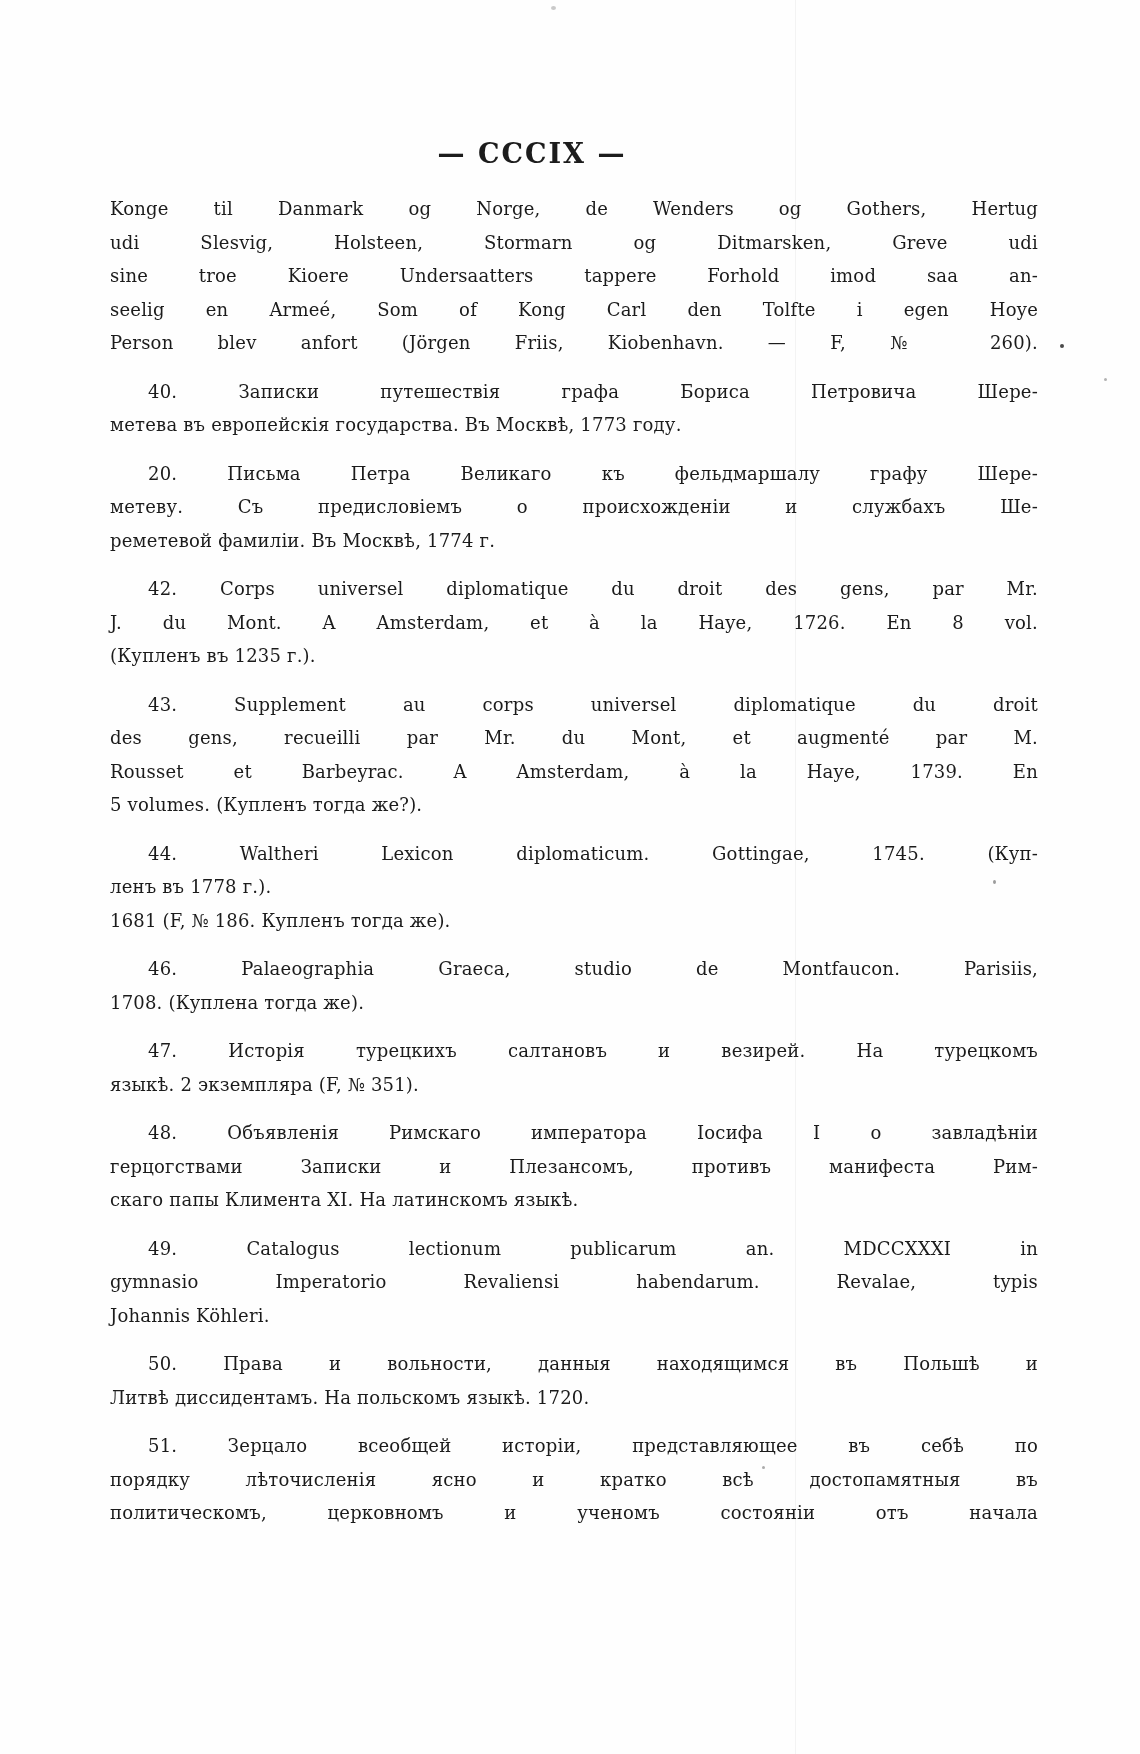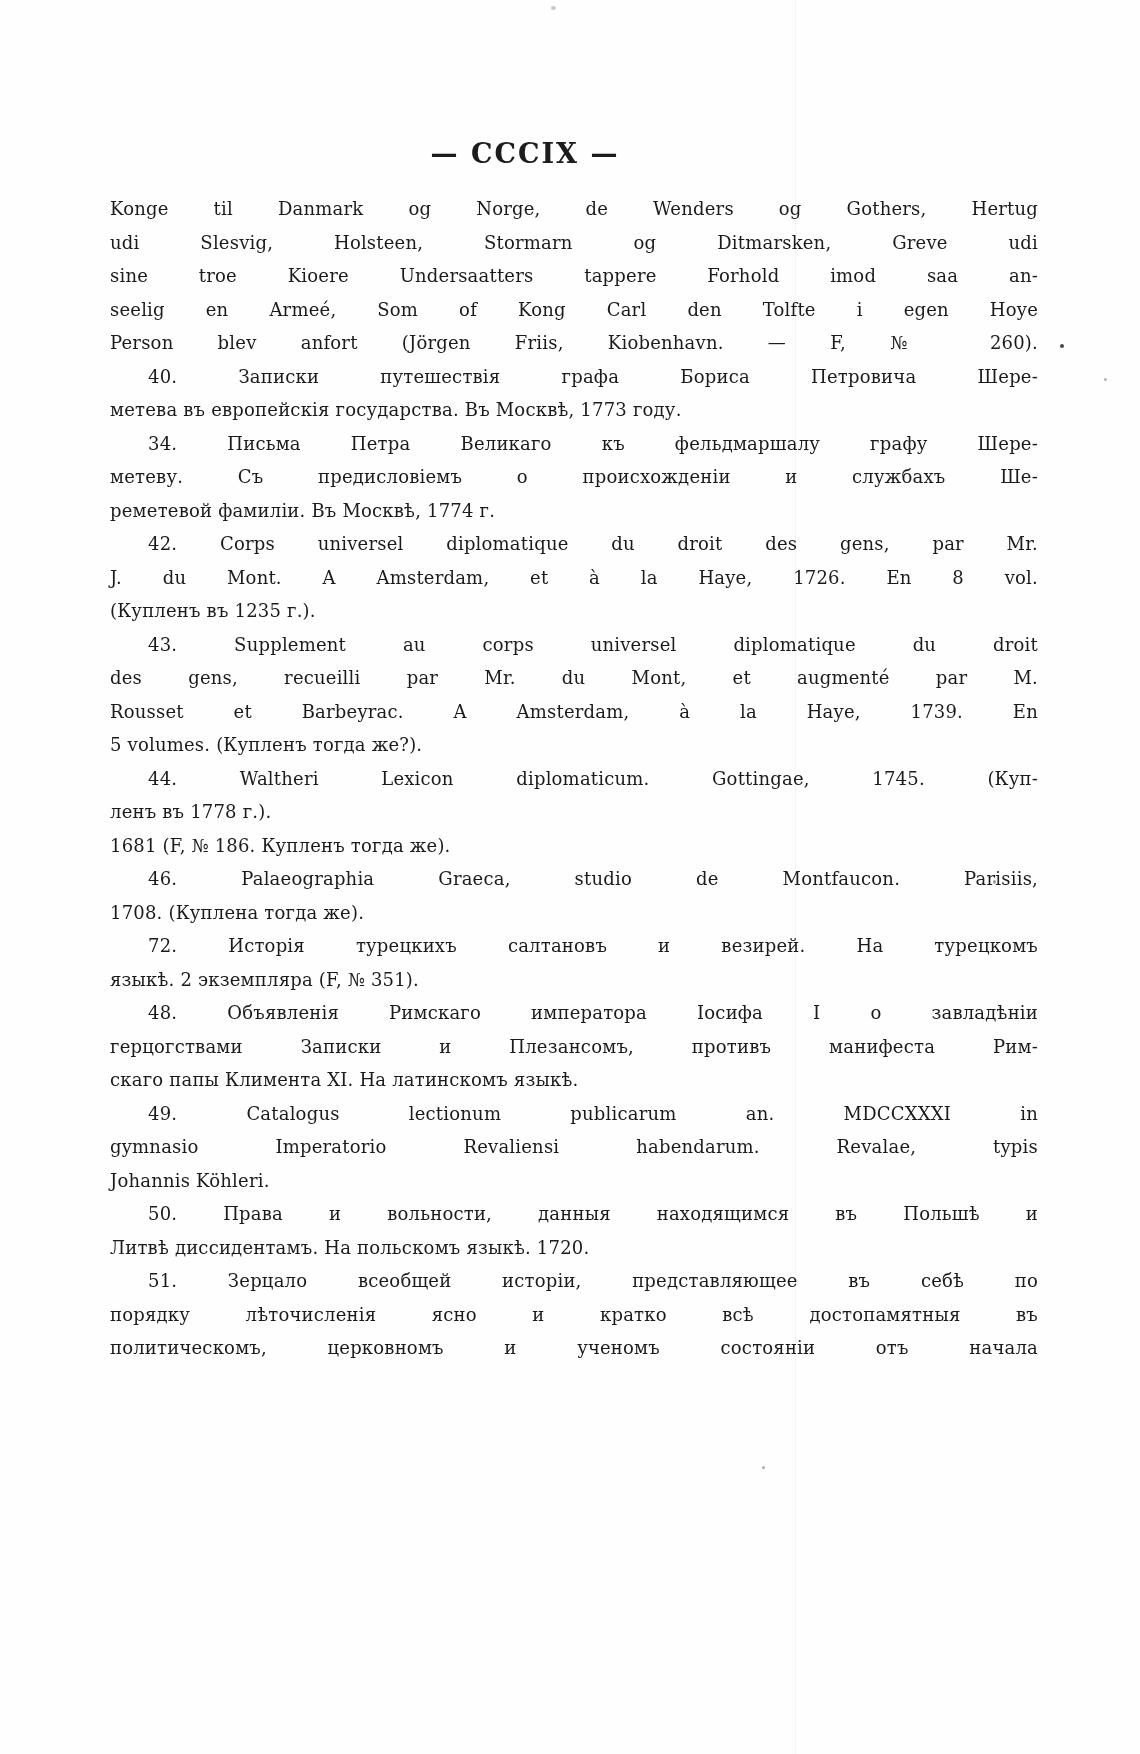--- a/index.html
+++ b/index.html
@@ -21,21 +21,21 @@
     position: absolute;
     top: 0;
     left: 795px;
     width: 1px;
     height: 1754px;
     background: #f3f3f3;
   }
   .page-number {
     position: absolute;
     top: 138px;
-    left: 61px;   
+    left: 68px;   
     width: 928px;
     text-align: center;
     font-size: 27px;
     letter-spacing: 2px;
     font-weight: bold;
     color: #1c1c1c;
   }
   .text-block {
     position: absolute;
     top: 192px;
@@ -51,20 +51,21 @@
     text-justify: inter-word;
     white-space: nowrap;
     letter-spacing: 0.2px;
   }
   .line.short {
     text-align: right;
     text-align-last: left;
   }
   .line.indent {
     text-indent: 38px;
+    margin-top: 15px;
   }
   .speck {
     position: absolute;
     border-radius: 50%;
   }
   .speck.s1 { left: 551px; top: 6px;    width: 5px; height: 4px; background: #c9c9c9; }
   .speck.s2 { left: 1060px; top: 344px; width: 4px; height: 4px; background: #4a4a4a; }
   .speck.s3 { left: 1104px; top: 378px; width: 3px; height: 3px; background: #b2b2b2; }
   .speck.s4 { left: 993px; top: 880px;  width: 3px; height: 4px; background: #9c9c9c; }
   .speck.s5 { left: 762px; top: 1466px; width: 3px; height: 3px; background: #ababab; }
@@ -83,21 +84,21 @@
         <div class="line">udi Slesvig, Holsteen, Stormarn og Ditmarsken, Greve udi</div>
         <div class="line">sine troe Kioere Undersaatters tappere Forhold imod saa an-</div>
         <div class="line">seelig en Armeé, Som of Kong Carl den Tolfte i egen Hoye</div>
         <div class="line">Person blev anfort (Jörgen Friis, Kiobenhavn. — F, № 260).</div>
       </div>
       <div>
         <div class="line indent">40. Записки путешествія графа Бориса Петровича Шере-</div>
         <div class="line short">метева въ европейскія государства. Въ Москвѣ, 1773 году.</div>
       </div>
       <div>
-        <div class="line indent">34. Письма Петра Великаго къ фельдмаршалу графу Шере-</div>
+        <div class="line indent">20. Письма Петра Великаго къ фельдмаршалу графу Шере-</div>
         <div class="line">метеву. Съ предисловіемъ о происхожденіи и службахъ Ше-</div>
         <div class="line short">реметевой фамиліи. Въ Москвѣ, 1774 г.</div>
       </div>
       <div>
         <div class="line indent">42. Corps universel diplomatique du droit des gens, par Mr.</div>
         <div class="line">J. du Mont. A Amsterdam, et à la Haye, 1726. En 8 vol.</div>
         <div class="line short">(Купленъ въ 1235 г.).</div>
       </div>
       <div>
         <div class="line indent">43. Supplement au corps universel diplomatique du droit</div>
@@ -110,21 +111,21 @@
         <div class="line short">ленъ въ 1778 г.).</div>
       </div>
       <div>
         <div class="line short">1681 (F, № 186. Купленъ тогда же).</div>
       </div>
       <div>
         <div class="line indent">46. Palaeographia Graeca, studio de Montfaucon. Parisiis,</div>
         <div class="line short">1708. (Куплена тогда же).</div>
       </div>
       <div>
-        <div class="line indent">72. Исторія турецкихъ салтановъ и везирей. На турецкомъ</div>
+        <div class="line indent">47. Исторія турецкихъ салтановъ и везирей. На турецкомъ</div>
         <div class="line short">языкѣ. 2 экземпляра (F, № 351).</div>
       </div>
       <div>
         <div class="line indent">48. Объявленія Римскаго императора Іосифа I о завладѣніи</div>
         <div class="line">герцогствами Записки и Плезансомъ, противъ манифеста Рим-</div>
         <div class="line short">скаго папы Климента XI. На латинскомъ языкѣ.</div>
       </div>
       <div>
         <div class="line indent">49. Catalogus lectionum publicarum an. MDCCXXXI in</div>
         <div class="line">gymnasio Imperatorio Revaliensi habendarum. Revalae, typis</div>

